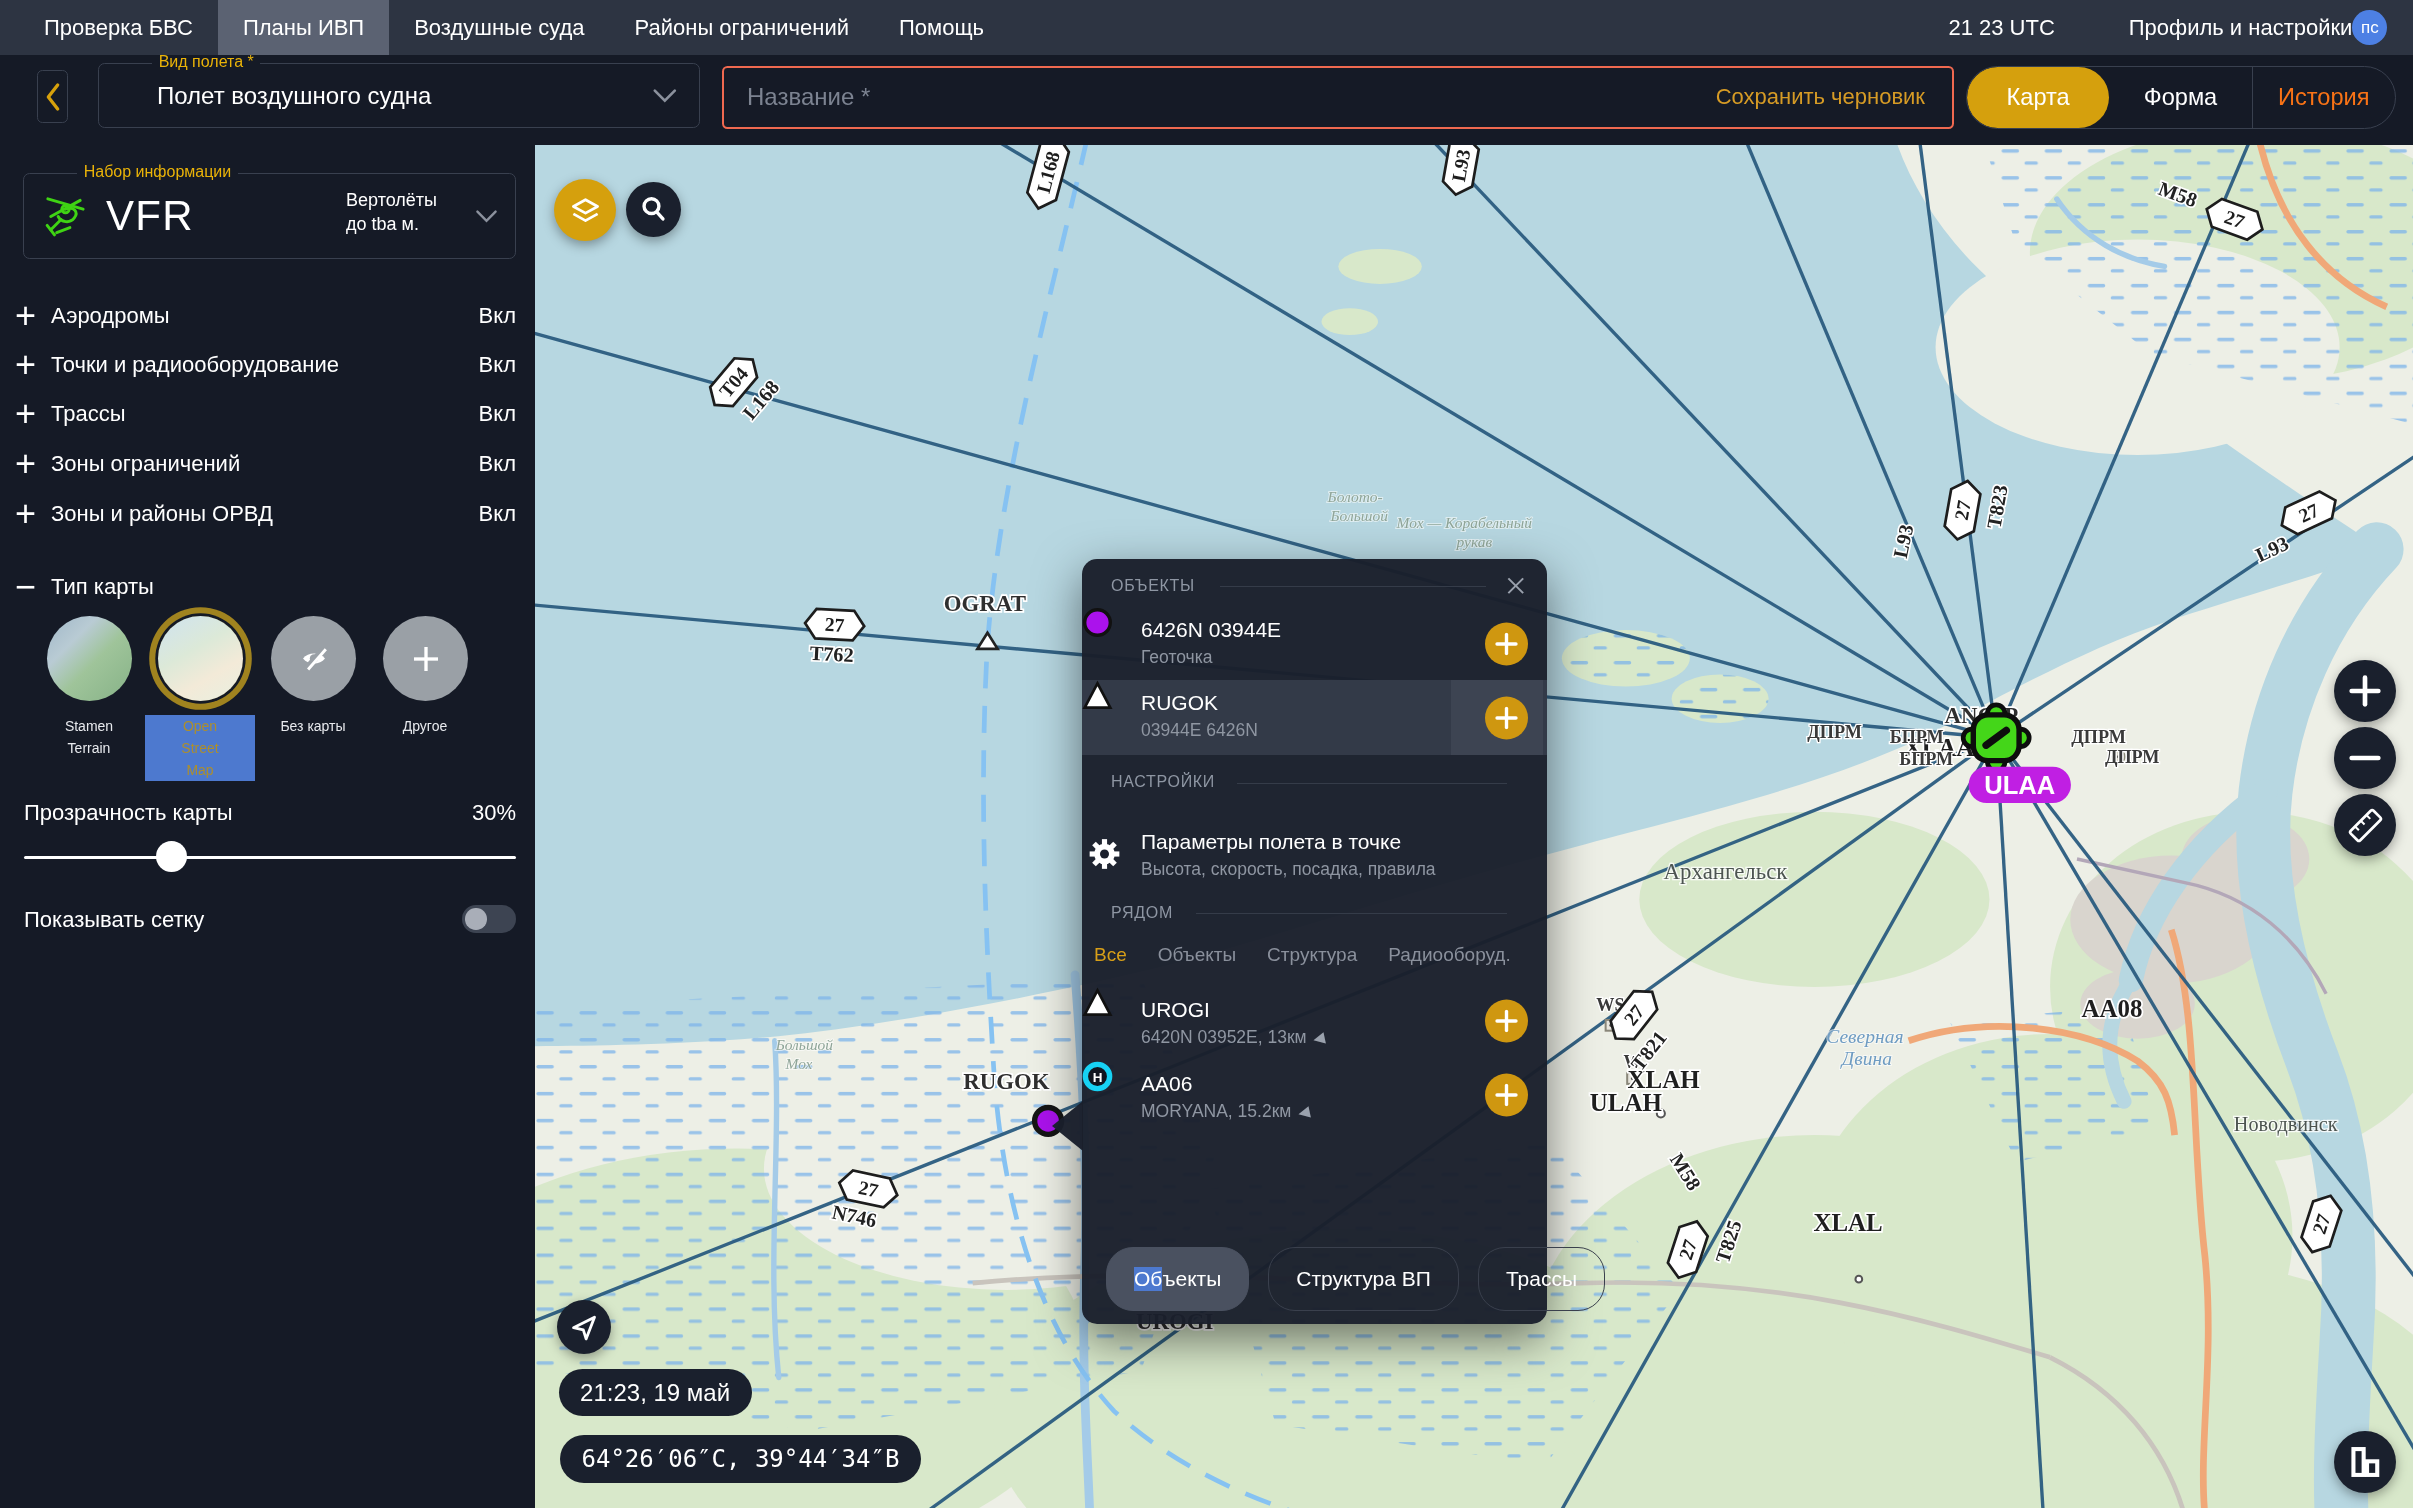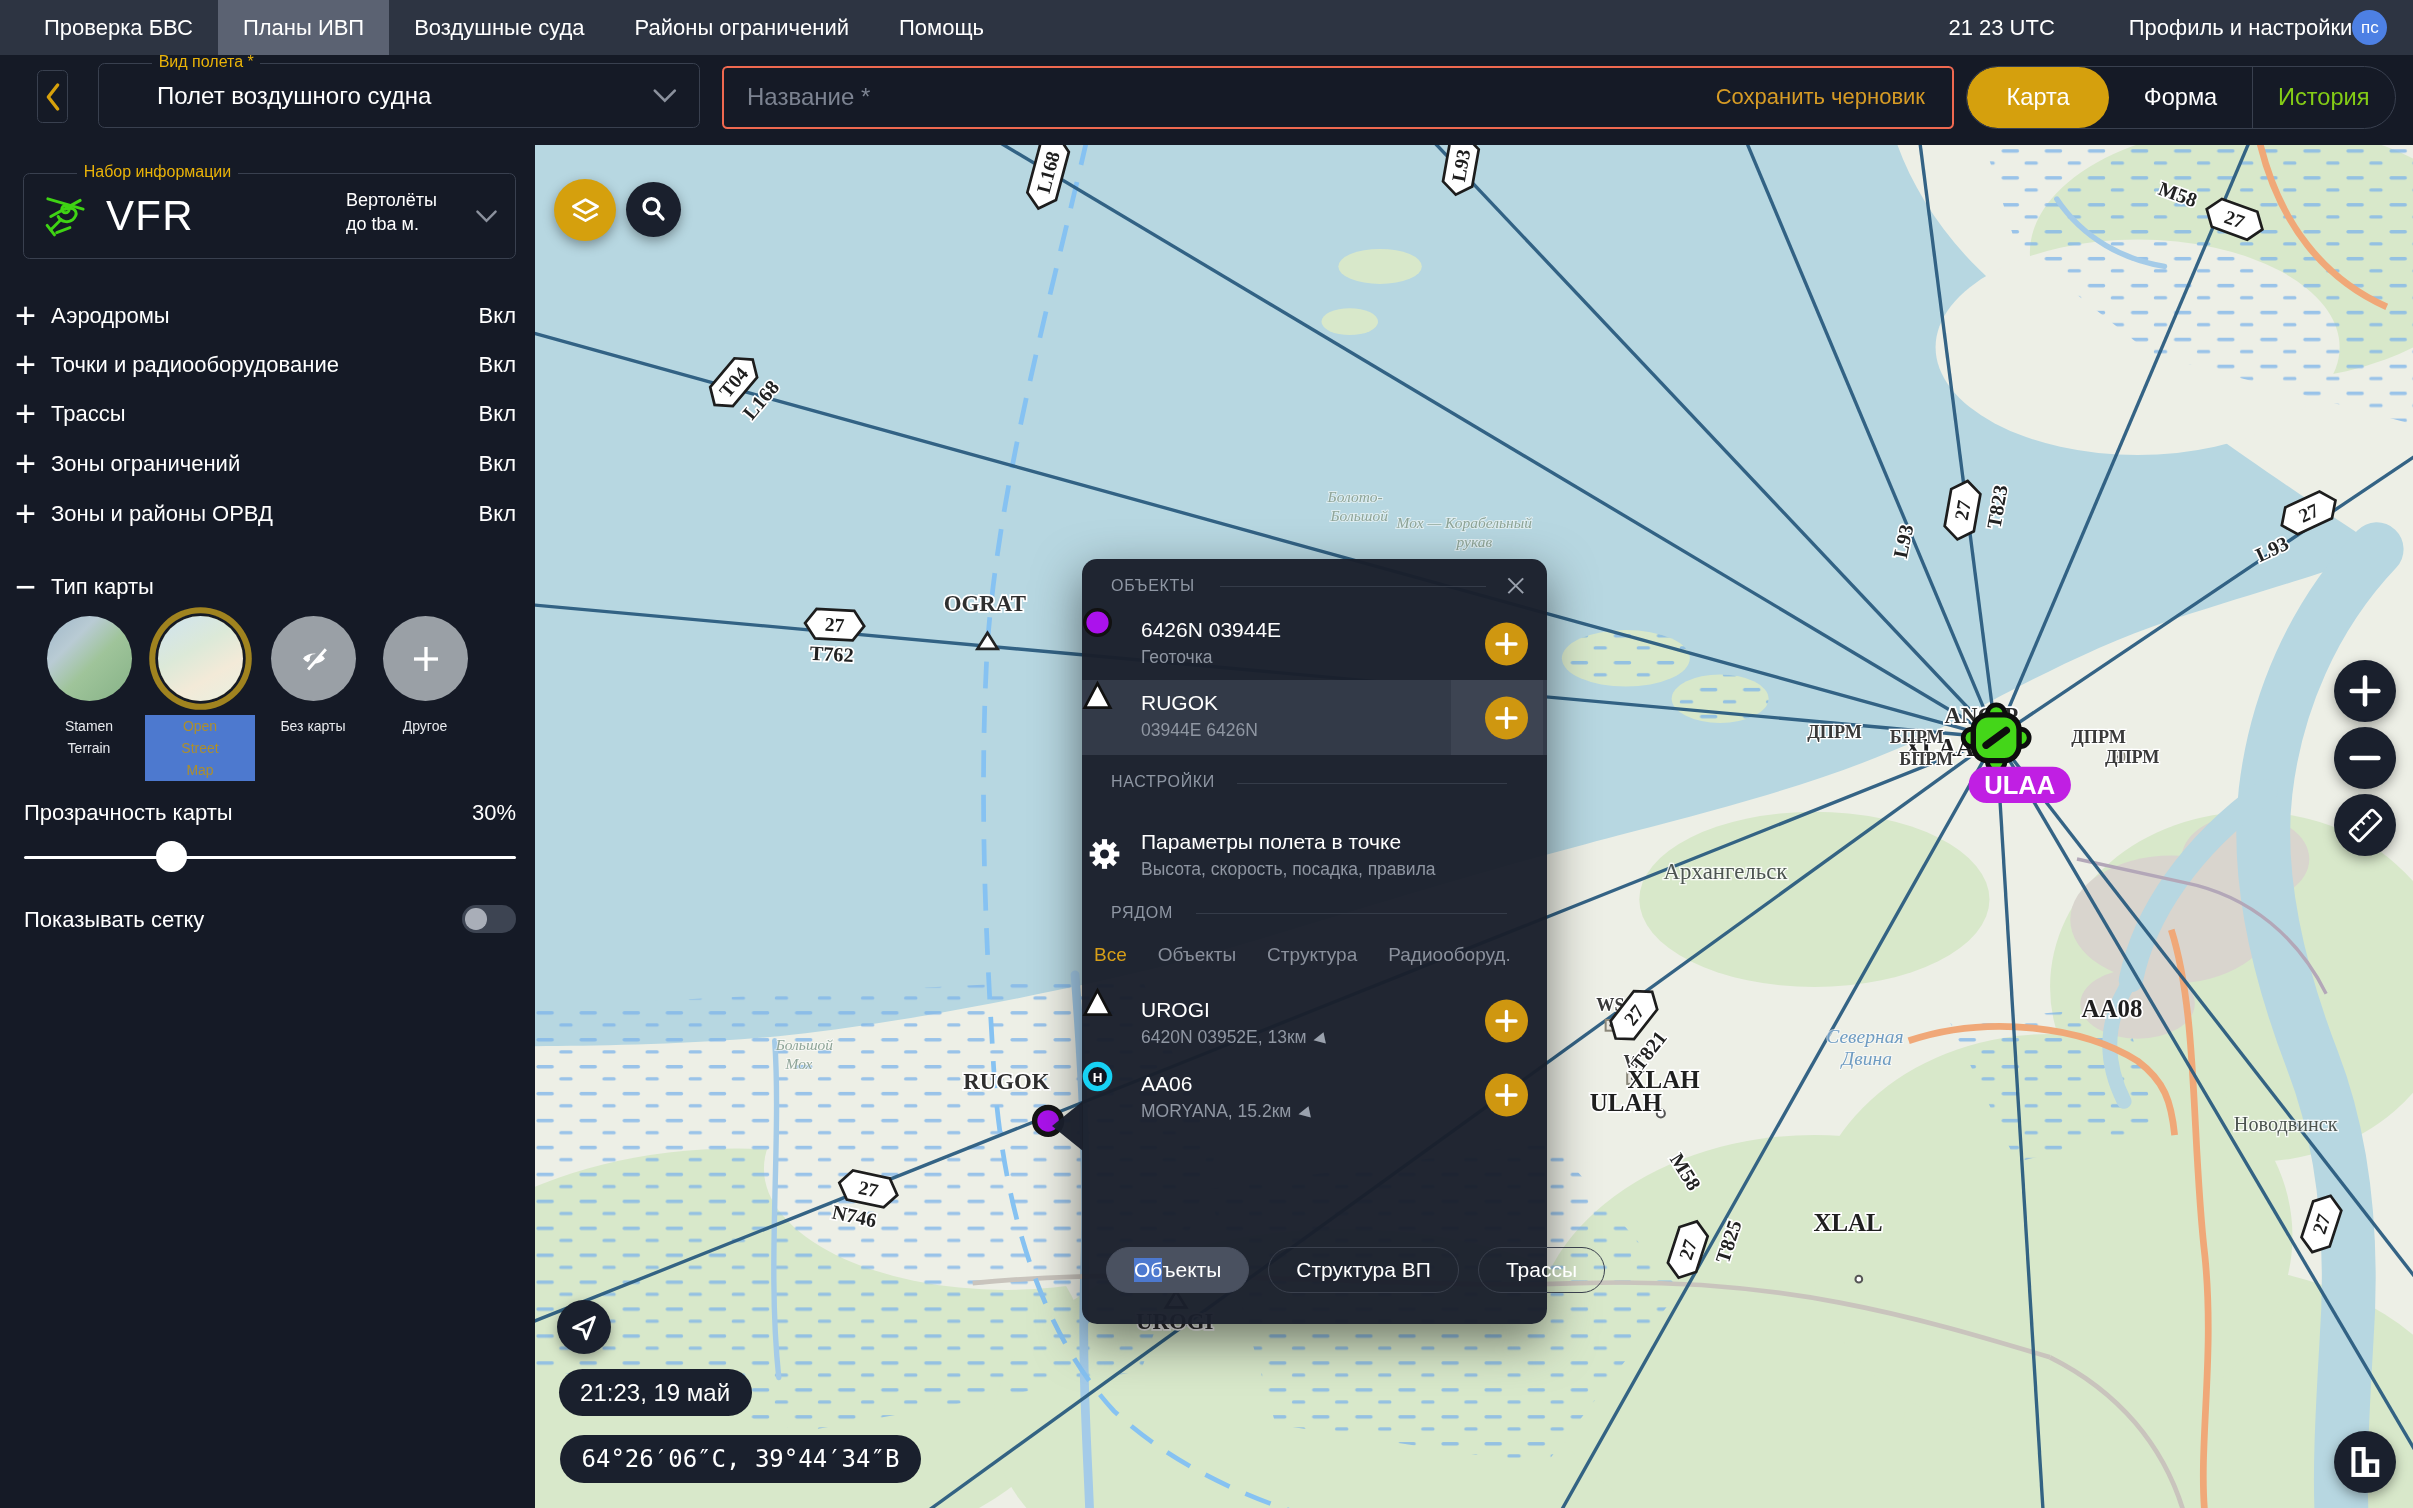--- a/index.html
+++ b/index.html
@@ -22,21 +22,21 @@
   .flight-type{left:98px;top:8px;width:602px;height:65px;display:flex;align-items:center;cursor:pointer}
   .flight-type .value{margin-left:58px;font-size:24px}
   .flight-type .chev{position:absolute;right:21.5px;top:24px}
   .name-wrap{position:absolute;left:722px;top:10.8px;width:1232px;height:63px;border:2px solid #ef6950;border-radius:5.4px;display:flex;align-items:center}
   .name-wrap input{flex:1;height:100%;background:transparent;border:none;outline:none;color:#fff;font-size:24px;padding-left:23px;font-family:inherit}
   .name-wrap input::placeholder{color:#7c8391}
   .save-link{font-size:22px;color:#d69b25;padding-right:27px;cursor:pointer;white-space:nowrap}
   .view-tabs{position:absolute;left:1966px;top:10.8px;width:430px;height:63px;border:1.3px solid #39404f;border-radius:32px;display:flex;overflow:hidden}
   .seg{flex:1;display:flex;align-items:center;justify-content:center;font-size:23.6px;cursor:pointer}
   .seg.active{background:#d5a00d;border-radius:32px}
-  .seg.disabled{color:#84cc16;border-left:1.3px solid #39404f}
+  .seg.disabled{color:#f97316;border-left:1.3px solid #39404f}
   
   .sidebar{position:absolute;left:0;top:145px;width:535px;bottom:0;background:#151a26;z-index:38}
   .info-set{position:absolute;left:23px;top:28px;width:493px;height:86px;display:flex;align-items:center}
   .info-set .vfr{font-size:42px;font-weight:400;margin-left:17.5px;letter-spacing:1.3px}
   .info-set .heli{margin-left:17.5px}
   .info-detail{position:absolute;left:322px;top:13.5px;font-size:18px;line-height:24px;color:#fff}
   .info-set .chev{position:absolute;right:17.5px;top:35px}
   .layer-row{position:absolute;left:0;width:535px;height:48px;display:flex;align-items:center;cursor:pointer}
   .glyph{width:51px;text-align:center;font-size:36px;font-weight:300;line-height:40px}
   .layer-label{font-size:22px}
@@ -79,21 +79,21 @@
   .obj-row .rcol{position:absolute;left:369px;top:0;bottom:0;width:92px;background:#3d4452}
   .obj-icon{position:absolute;left:6.7px;top:50%;transform:translateY(-50%);width:31px;height:31px}
   .obj-title{position:absolute;left:59px;top:10.8px;font-size:21px;color:#fff;white-space:nowrap}
   .obj-sub{position:absolute;left:59px;top:40px;font-size:17.5px;color:#8f96a2;white-space:nowrap}
   .dir{display:inline-block;transform:rotate(-12deg);font-size:15px;color:#9aa1ad;margin-left:6.7px;font-family:"DejaVu Sans",sans-serif}
   .add-btn{position:absolute;right:19px;top:50%;transform:translateY(-50%);width:43px;height:43px;border-radius:50%;background:#cf9710;display:flex;align-items:center;justify-content:center;cursor:pointer}
   .nearby-tabs{position:absolute;left:12px;top:385px;display:flex;gap:31px;font-size:19px;color:#8a909c}
   .nearby-tabs .ntab{cursor:pointer}
   .nearby-tabs .ntab.active{color:#d79f18}
   .popup-footer{position:absolute;left:24px;top:688px;display:flex;gap:19px}
-  .pill{height:46px;border-radius:27px;padding:0 27px;display:flex;align-items:center;font-size:21px;border:1.3px solid #3a404d;cursor:pointer;white-space:nowrap}
+  .pill{height:64px;border-radius:27px;padding:0 27px;display:flex;align-items:center;font-size:21px;border:1.3px solid #3a404d;cursor:pointer;white-space:nowrap}
   .pill.active{background:#4a5160;border-color:#4a5160}
   .sel{background:#4d79cf}
 </style>
 </head>
 <body>
 
 <header class="topbar">
   <nav class="nav" id="nav">
       <div class="nav-item">Проверка БВС</div>
       <div class="nav-item active">Планы ИВП</div>

